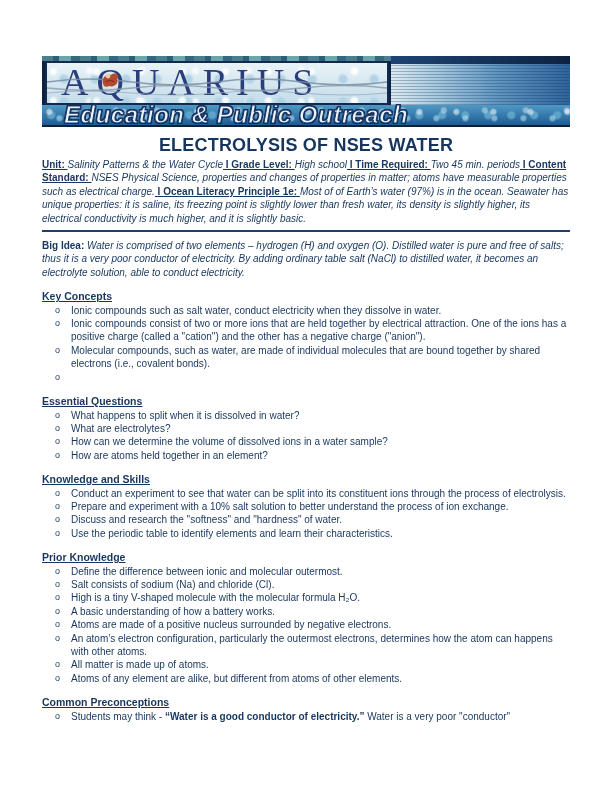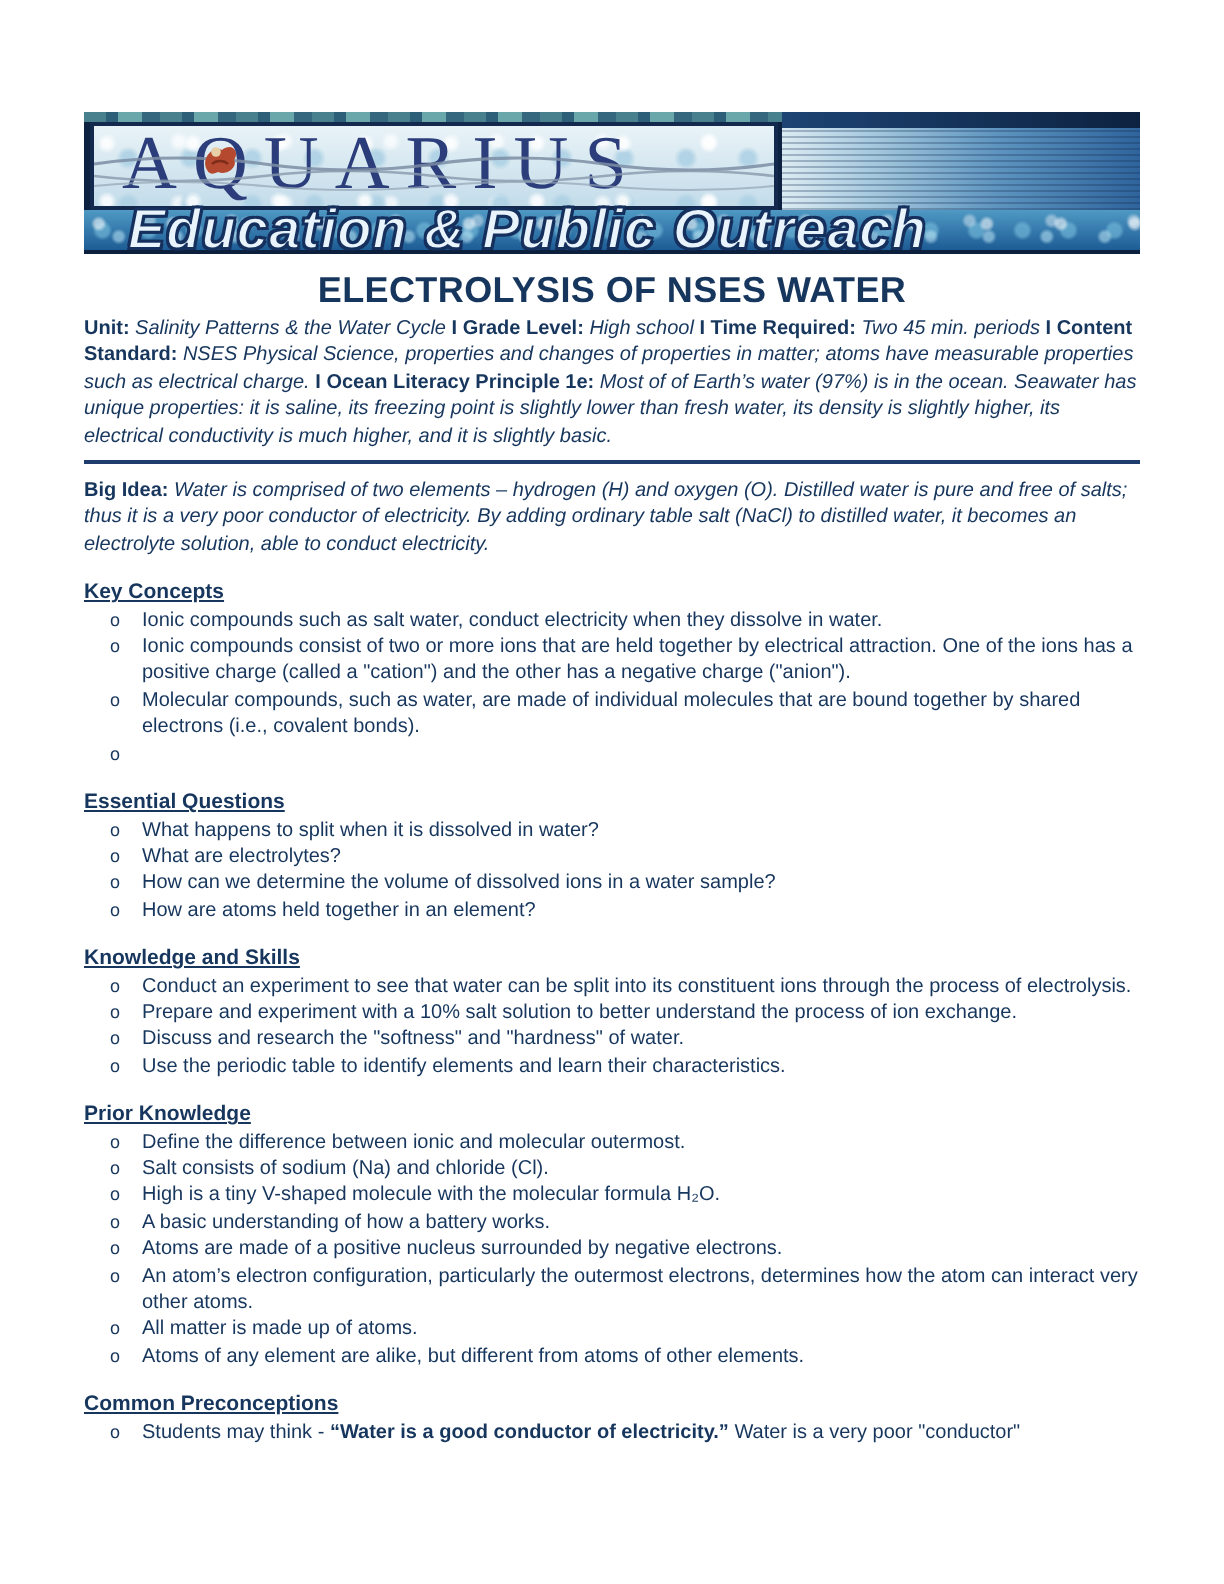--- a/index.html
+++ b/index.html
@@ -48,32 +48,32 @@
     background:
       radial-gradient(circle at 20% 30%, rgba(255,255,255,.55) 2px, rgba(255,255,255,0) 4px),
       radial-gradient(circle at 60% 70%, rgba(190,230,245,.55) 2px, rgba(255,255,255,0) 4px),
       radial-gradient(circle at 80% 20%, rgba(255,255,255,.4) 2px, rgba(255,255,255,0) 4px),
       radial-gradient(circle at 40% 60%, rgba(120,190,220,.6) 3px, rgba(255,255,255,0) 5px),
       linear-gradient(180deg,#4f99c4,#1d5c95);
     background-size:37px 23px, 29px 19px, 41px 27px, 23px 17px, 100% 100%;
   }
   .banner-subtitle {
     position:absolute; left:22px; top:-1px;
-    font-style:italic; font-weight:bold; font-size:28px; line-height:22px;
+    font-style:italic; font-weight:bold; font-size:24px; line-height:22px;
     color:#e8f3fb; letter-spacing:.5px;
     -webkit-text-stroke:1px #16305e;
     text-shadow:1px 1px 0 #16305e, -1px 1px 0 #16305e, 1px -1px 0 #16305e, -1px -1px 0 #16305e;
   }
 
   
   .content { position:absolute; left:42px; top:136px; width:528px; font-size:10px; line-height:13.4px; }
   .doc-title { margin:0; text-align:center; font-size:18px; line-height:19px; font-weight:bold; letter-spacing:.2px; }
   .meta { margin:3px 0 0 0; }
   .meta i { font-style:italic; }
-  .meta b { font-weight:bold; font-style:normal; }
+  .meta b { font-weight:bold; font-style:normal;text-decoration:underline; }
   .divider { border:none; border-top:2px solid #1f3c6e; margin:5px 0 7px 0; }
   .big-idea { margin:0; }
   .big-idea b { font-weight:bold;margin-top:20px; }
   .big-idea i { font-style:italic; }
   .sec-heading { margin:11px 0 0 0; font-size:10.5px; line-height:13.4px; font-weight:bold;text-decoration:underline; }
   ul.bullets { list-style:none; margin:0; padding:0; }
   ul.bullets li { display:flex; }
   .marker { flex:0 0 29px; box-sizing:border-box; padding-left:13px; font-size:9px; line-height:13.4px; }
   .li-text { flex:1; }
   .li-text b { font-weight:bold; }
@@ -184,21 +184,21 @@
           <li>
             <span class="marker">o</span>
             <span class="li-text">A basic understanding of how a battery works.</span>
           </li>
           <li>
             <span class="marker">o</span>
             <span class="li-text">Atoms are made of a positive nucleus surrounded by negative electrons.</span>
           </li>
           <li>
             <span class="marker">o</span>
-            <span class="li-text">An atom’s electron configuration, particularly the outermost electrons, determines how the atom can interact very other atoms.</span>
+            <span class="li-text">An atom’s electron configuration, particularly the outermost electrons, determines how the atom can happens with other atoms.</span>
           </li>
           <li>
             <span class="marker">o</span>
             <span class="li-text">All matter is made up of atoms.</span>
           </li>
           <li>
             <span class="marker">o</span>
             <span class="li-text">Atoms of any element are alike, but different from atoms of other elements.</span>
           </li>
         </ul>

